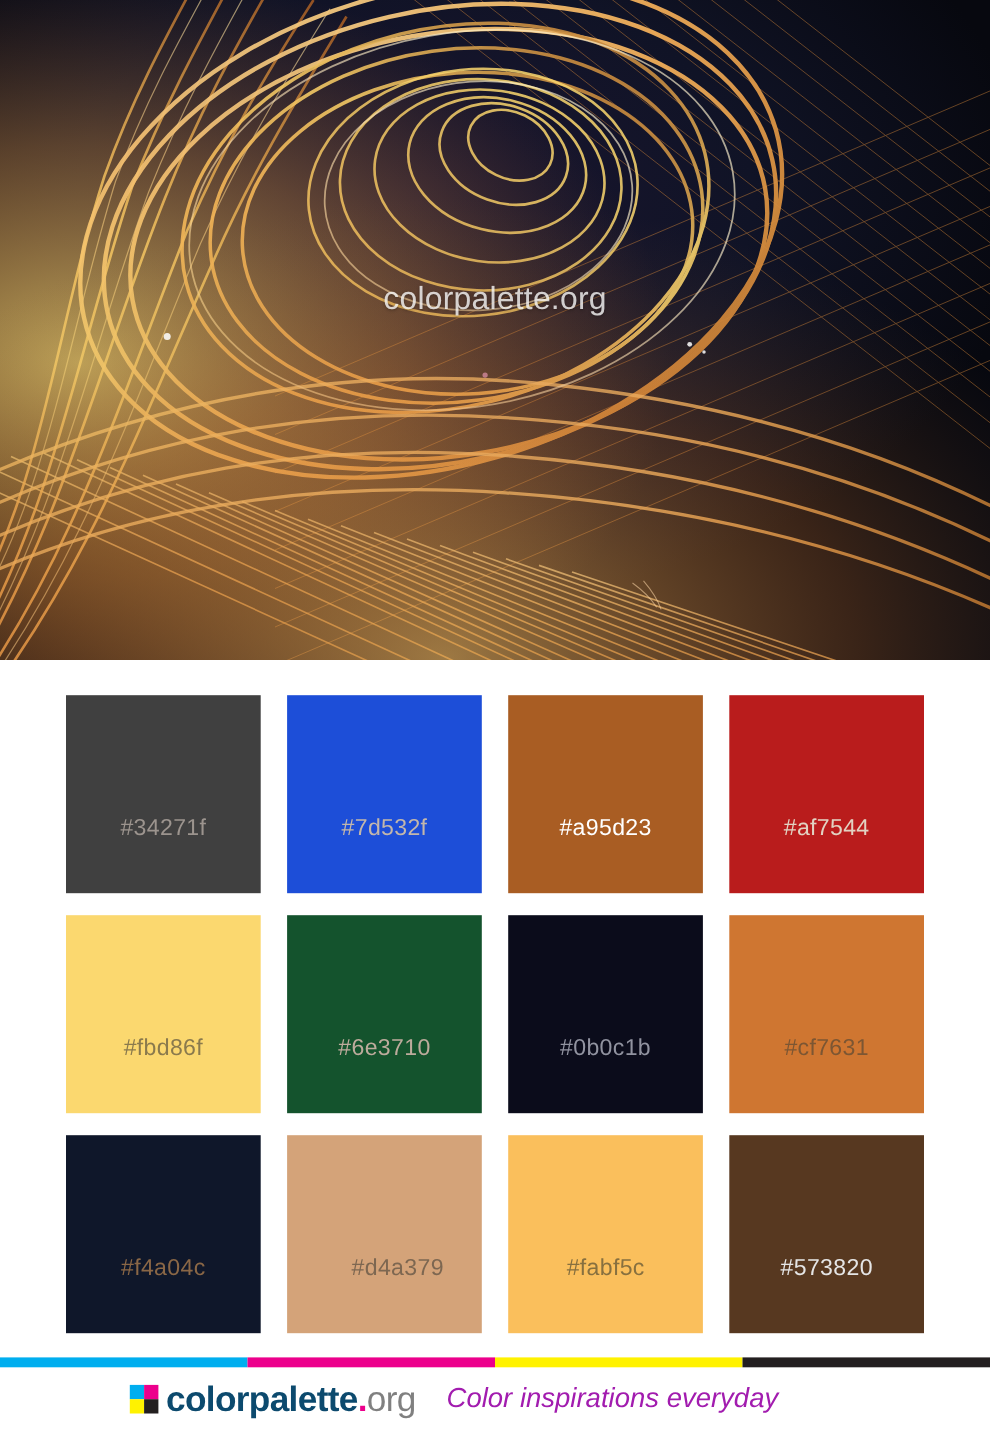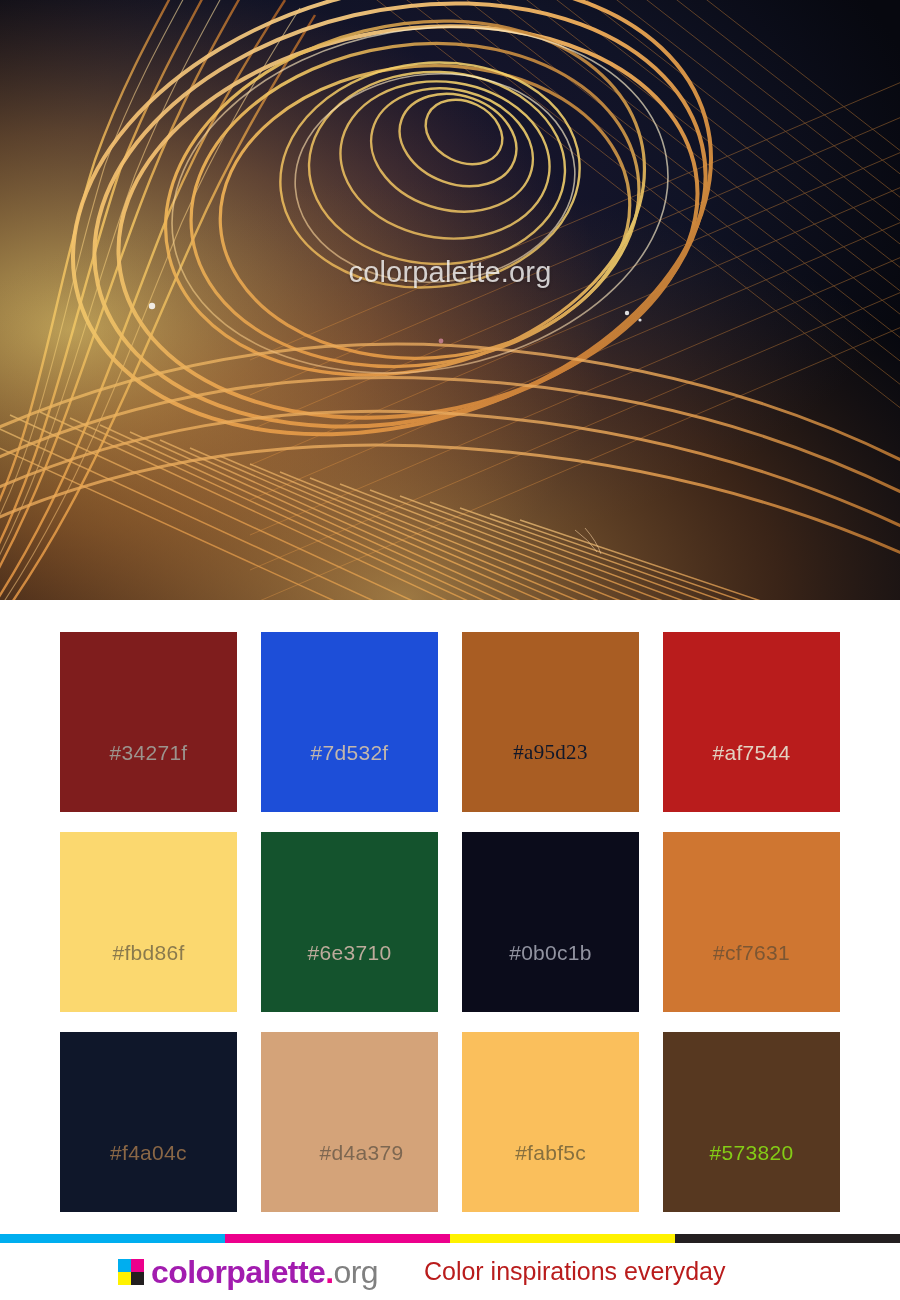--- a/index.html
+++ b/index.html
@@ -111,22 +111,23 @@
     font-size: 32px;
     font-weight: bold;
     letter-spacing: -0.6px;
     white-space: nowrap;
     line-height: 1;
   }
   .logo-dot { font-weight: bold; }
   .logo-tld { font-weight: normal; }
   .tagline {
     font-size: 25px;
-    color: #b91c1c;
-    margin-left: 46px;
+    font-style: italic;
+    color: #a21caf;
+    margin-left: 28px;
     white-space: nowrap;
     line-height: 1;
   }
 </style>
 </head>
 <body>
 
 <div class="hero">
   <svg class="hero-canvas" viewBox="0 0 900 600" preserveAspectRatio="none">
     <defs>
@@ -276,28 +277,28 @@
       </g>
     </g>
   </svg>
 
   <div class="hero-watermark">colorpalette.org</div>
 </div>
 
 <div class="palette">
 
   <div class="row">
-    <div class="swatch" style="background: #7f1d1d;">
+    <div class="swatch" style="background: #404040;">
       <span class="swatch-label" style="color: rgb(156, 148, 142);">#34271f</span>
     </div>
     <div class="swatch" style="background: #1d4ed8;">
       <span class="swatch-label" style="color: rgb(195, 183, 171);">#7d532f</span>
     </div>
     <div class="swatch" style="background: rgb(169, 93, 35);">
-      <span class="swatch-label" style="color: #0f172a; font-family: Liberation Serif, serif;">#a95d23</span>
+      <span class="swatch-label" style="color: #ffffff;">#a95d23</span>
     </div>
     <div class="swatch" style="background: #b91c1c;">
       <span class="swatch-label" style="color: rgb(226, 210, 194);">#af7544</span>
     </div>
   </div>
 
   <div class="row">
     <div class="swatch" style="background: rgb(251, 216, 111);">
       <span class="swatch-label" style="color: rgb(138, 122, 77);">#fbd86f</span>
     </div>
@@ -316,21 +317,21 @@
     <div class="swatch" style="background: #0f172a; text-align: center;">
       <span class="swatch-label" style="color: rgb(138, 103, 70);">#f4a04c</span>
     </div>
     <div class="swatch" style="background: rgb(212, 163, 121); padding-left: 24px;">
       <span class="swatch-label" style="color: rgb(125, 103, 81);">#d4a379</span>
     </div>
     <div class="swatch" style="background: rgb(250, 191, 92); text-align: center;">
       <span class="swatch-label" style="color: rgb(135, 112, 63);">#fabf5c</span>
     </div>
     <div class="swatch" style="background: rgb(87, 56, 32);">
-      <span class="swatch-label" style="color: #84cc16; margin-top: 28px;">#573820</span>
+      <span class="swatch-label" style="color: #e5e5e5; margin-top: 28px;">#573820</span>
     </div>
   </div>
 
 </div>
 
 <div class="footer">
 
   <div class="cmyk-bar">
     <div class="cmyk-seg" style="background: rgb(0, 174, 239);"></div>
     <div class="cmyk-seg" style="background: rgb(236, 0, 140);"></div>
@@ -339,18 +340,18 @@
   </div>
 
   <div class="footer-inner">
     <div class="logo">
       <span class="logo-mark">
         <span style="background: rgb(0, 174, 239);"></span>
         <span style="background: rgb(236, 0, 140);"></span>
         <span style="background: rgb(255, 242, 0);"></span>
         <span style="background: rgb(35, 31, 32);"></span>
       </span>
-      <span class="logo-text"><span style="color: #a21caf;">colorpalette</span><span class="logo-dot" style="color: rgb(236, 0, 140);">.</span><span class="logo-tld" style="color: rgb(128, 128, 128);">org</span></span>
+      <span class="logo-text"><span style="color: #0c4a6e;">colorpalette</span><span class="logo-dot" style="color: rgb(236, 0, 140);">.</span><span class="logo-tld" style="color: rgb(128, 128, 128);">org</span></span>
     </div>
     <div class="tagline">Color inspirations everyday</div>
   </div>
 
 </div>
 
 </body></html>

